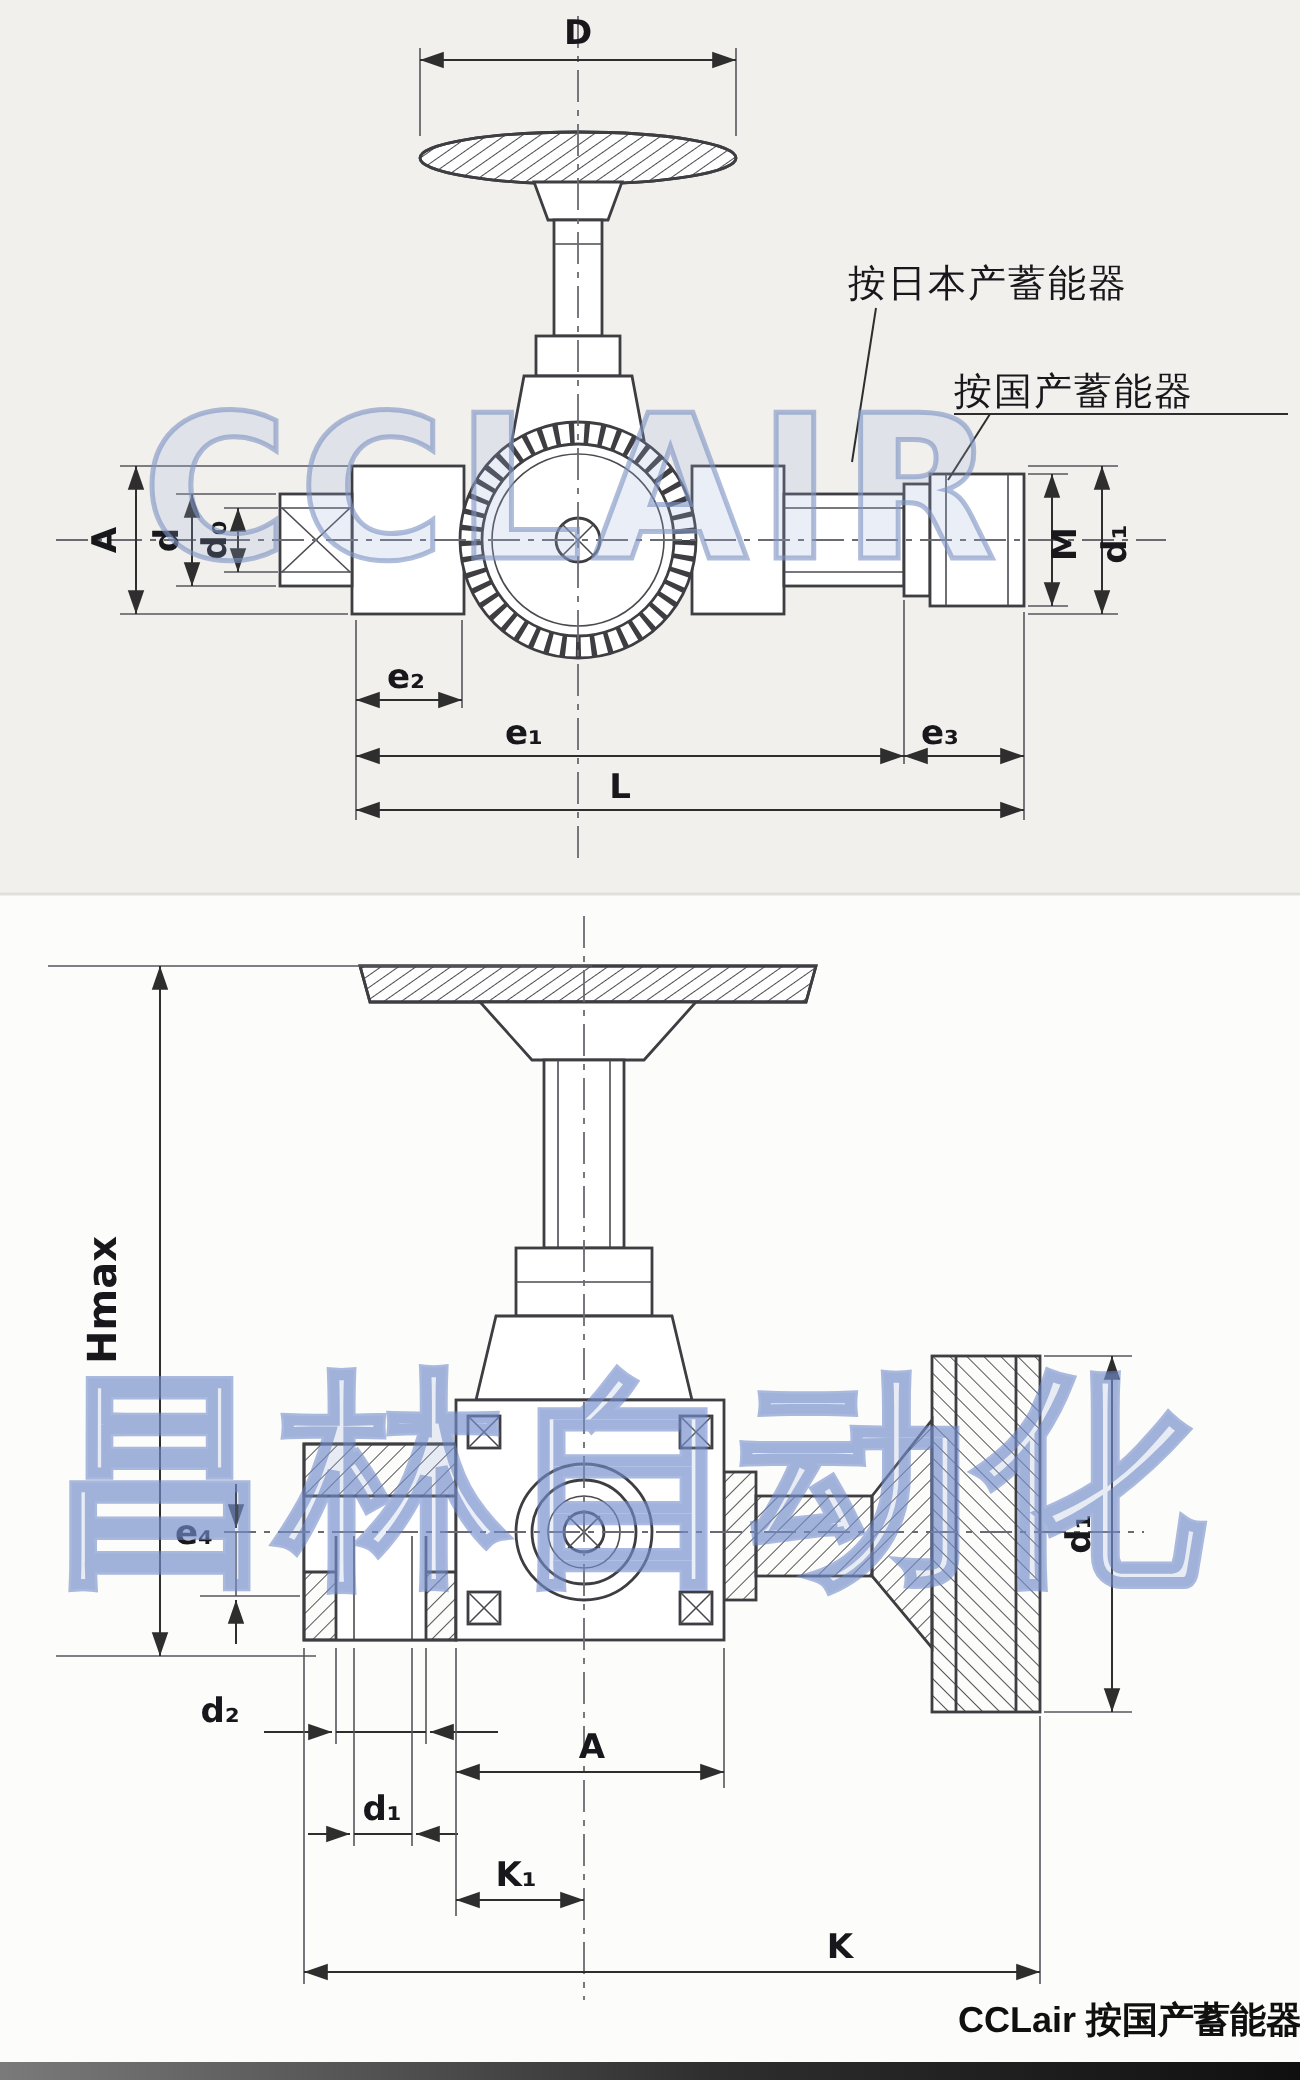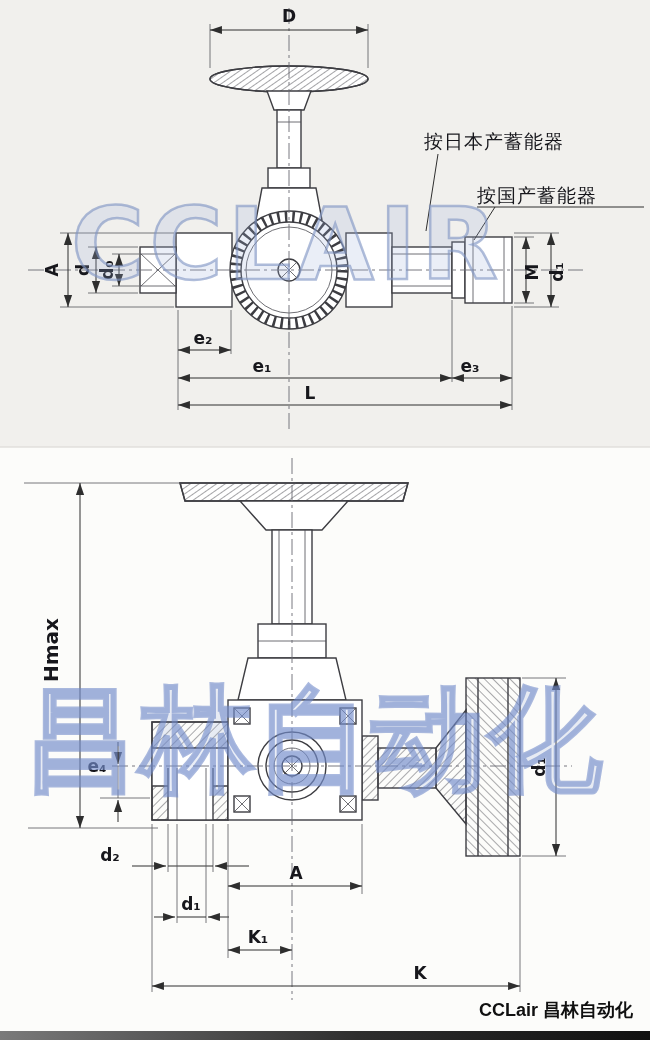--- a/index.html
+++ b/index.html
@@ -294,17 +294,17 @@
       <line x1="522" y1="856" x2="566" y2="856" class="ext"></line>
       <line x1="556" y1="678" x2="556" y2="856" class="dim" marker-start="url(#arw)" marker-end="url(#arw)"></line>
       <text x="545" y="767" transform="rotate(-90 545 767)" class="lbl">d₁</text>
     </g>
   </g>
 </svg>
 
 <div class="wm wm-top">CCLAIR</div>
 <div class="wm wm-bottom">昌林自动化</div>
 
-<div class="footer">CCLair 昌林自动化</div>
+<div class="footer">CCLair 按国产蓄能器</div>
 
 <div class="bottom-bar"></div>
 
 </div>
 
 </body></html>

